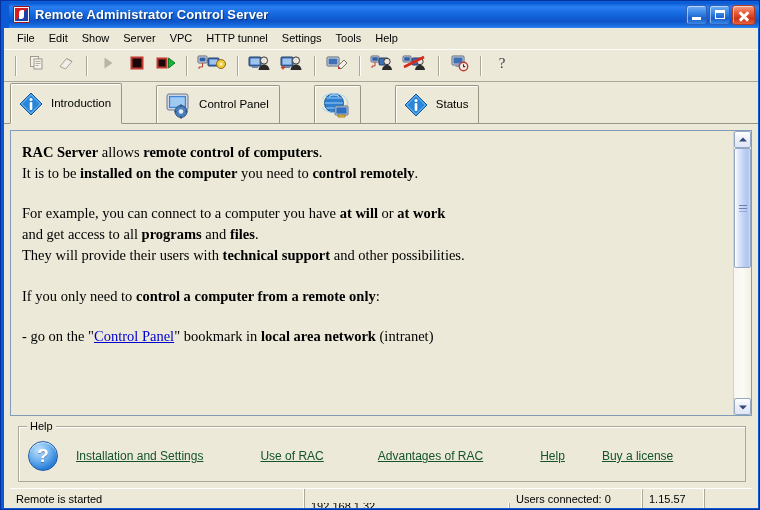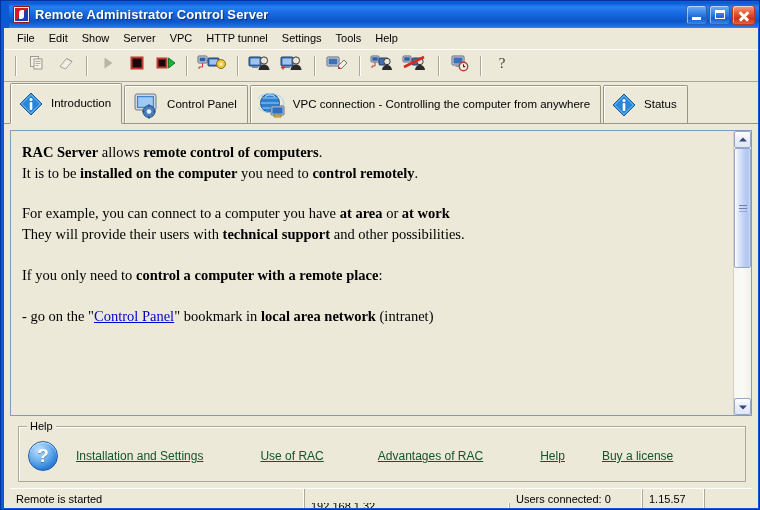--- a/index.html
+++ b/index.html
@@ -181,20 +181,21 @@
   
   .tabstrip {
     height: 42px;
     background: #ece9d8;
     display: flex;
     align-items: flex-end;
     padding-left: 6px;
     flex: 0 0 auto;
     border-bottom: 1px solid #9a9684;
     box-sizing: border-box;
+    gap: 32px;
   }
   .tab {
     height: 38px;
     box-sizing: border-box;
     background: #ece9d8;
     border: 1px solid #9a9684;
     border-bottom: none;
     display: flex;
     align-items: center;
     padding: 0 10px 0 7px;
@@ -598,21 +599,20 @@
       <div class="tab">
         <svg class="ico" width="28" height="28" viewBox="0 0 28 28">
           <circle cx="12" cy="12" r="9.5" fill="#2f7fd0" stroke="#14548f"></circle>
           <path d="M12 2.5 a14 9.5 0 0 0 0 19 a14 9.5 0 0 0 0 -19" fill="none" stroke="#9fd2f5"></path>
           <path d="M2.6 12 h18.8 M4.3 7 h15.4 M4.3 17 h15.4" stroke="#9fd2f5" fill="none"></path>
           <path d="M7 5.5 a11 14 0 0 1 10 0" fill="none" stroke="#d9edfd"></path>
           <rect x="13" y="15" width="13" height="9" rx="1" fill="#cfd9e6" stroke="#5a6d86"></rect>
           <rect x="14.3" y="16.3" width="10.4" height="6.4" fill="#2f6fc0"></rect>
           <path d="M16 24 h7 v2 h-7z" fill="#e8c45a" stroke="#a58420"></path>
         </svg>
-        <div class="tab-label">VPC connection - Controlling the computer from anywhere</div>
       </div>
 
       <div class="tab">
         <svg class="ico" width="26" height="26" viewBox="0 0 26 26">
           <path d="M13 2 L24 13 L13 24 L2 13 Z" fill="#2a86d8" stroke="#135a9c"></path>
           <path d="M13 3.6 L22.4 13 L13 22.4 L3.6 13 Z" fill="none" stroke="#7fc2f0" stroke-width="1"></path>
           <circle cx="13" cy="8.4" r="1.5" fill="#fff"></circle>
           <rect x="11.7" y="11" width="2.6" height="8" rx="1" fill="#fff"></rect>
         </svg>
         <div class="tab-label">Status</div>
@@ -621,24 +621,25 @@
       <div class="tab-spacer"></div>
     </div>
 
     <div class="content-wrap">
 
       <div class="content-panel">
         <div class="content-text" id="introText">
             <p><b>RAC Server</b><span> allows </span><b>remote control of computers</b><span>.</span></p>
             <p><span>It is to be </span><b>installed on the computer</b><span> you need to </span><b>control remotely</b><span>.</span></p>
             <div class="spacer"></div>
-            <p><span>For example, you can connect to a computer you have </span><b>at area</b><span> or </span><b>at work</b></p>
+            <p><span>For example, you can connect to a computer you have </span><b>at will</b><span> or </span><b>at work</b></p>
+            <p><span>and get access to all </span><b>programs</b><span> and </span><b>files</b><span>.</span></p>
             <p><span>They will provide their users with </span><b>technical support</b><span> and other possibilities.</span></p>
             <div class="spacer"></div>
-            <p><span>If you only need to </span><b>control a computer with a remote place</b><span>:</span></p>
+            <p><span>If you only need to </span><b>control a computer from a remote only</b><span>:</span></p>
             <div class="spacer"></div>
             <p><span>- go on the "</span><a class="inline-link">Control Panel</a><span>" bookmark in </span><b>local area network</b><span> (intranet)</span></p>
           </div>
 
         <div class="scrollbar">
           <div class="sb-btn sb-up">
               <i class="sb-arrow"></i>
             </div>
           <div class="sb-track">
             <div class="sb-thumb" style="height: 48%; top: 0%;">

